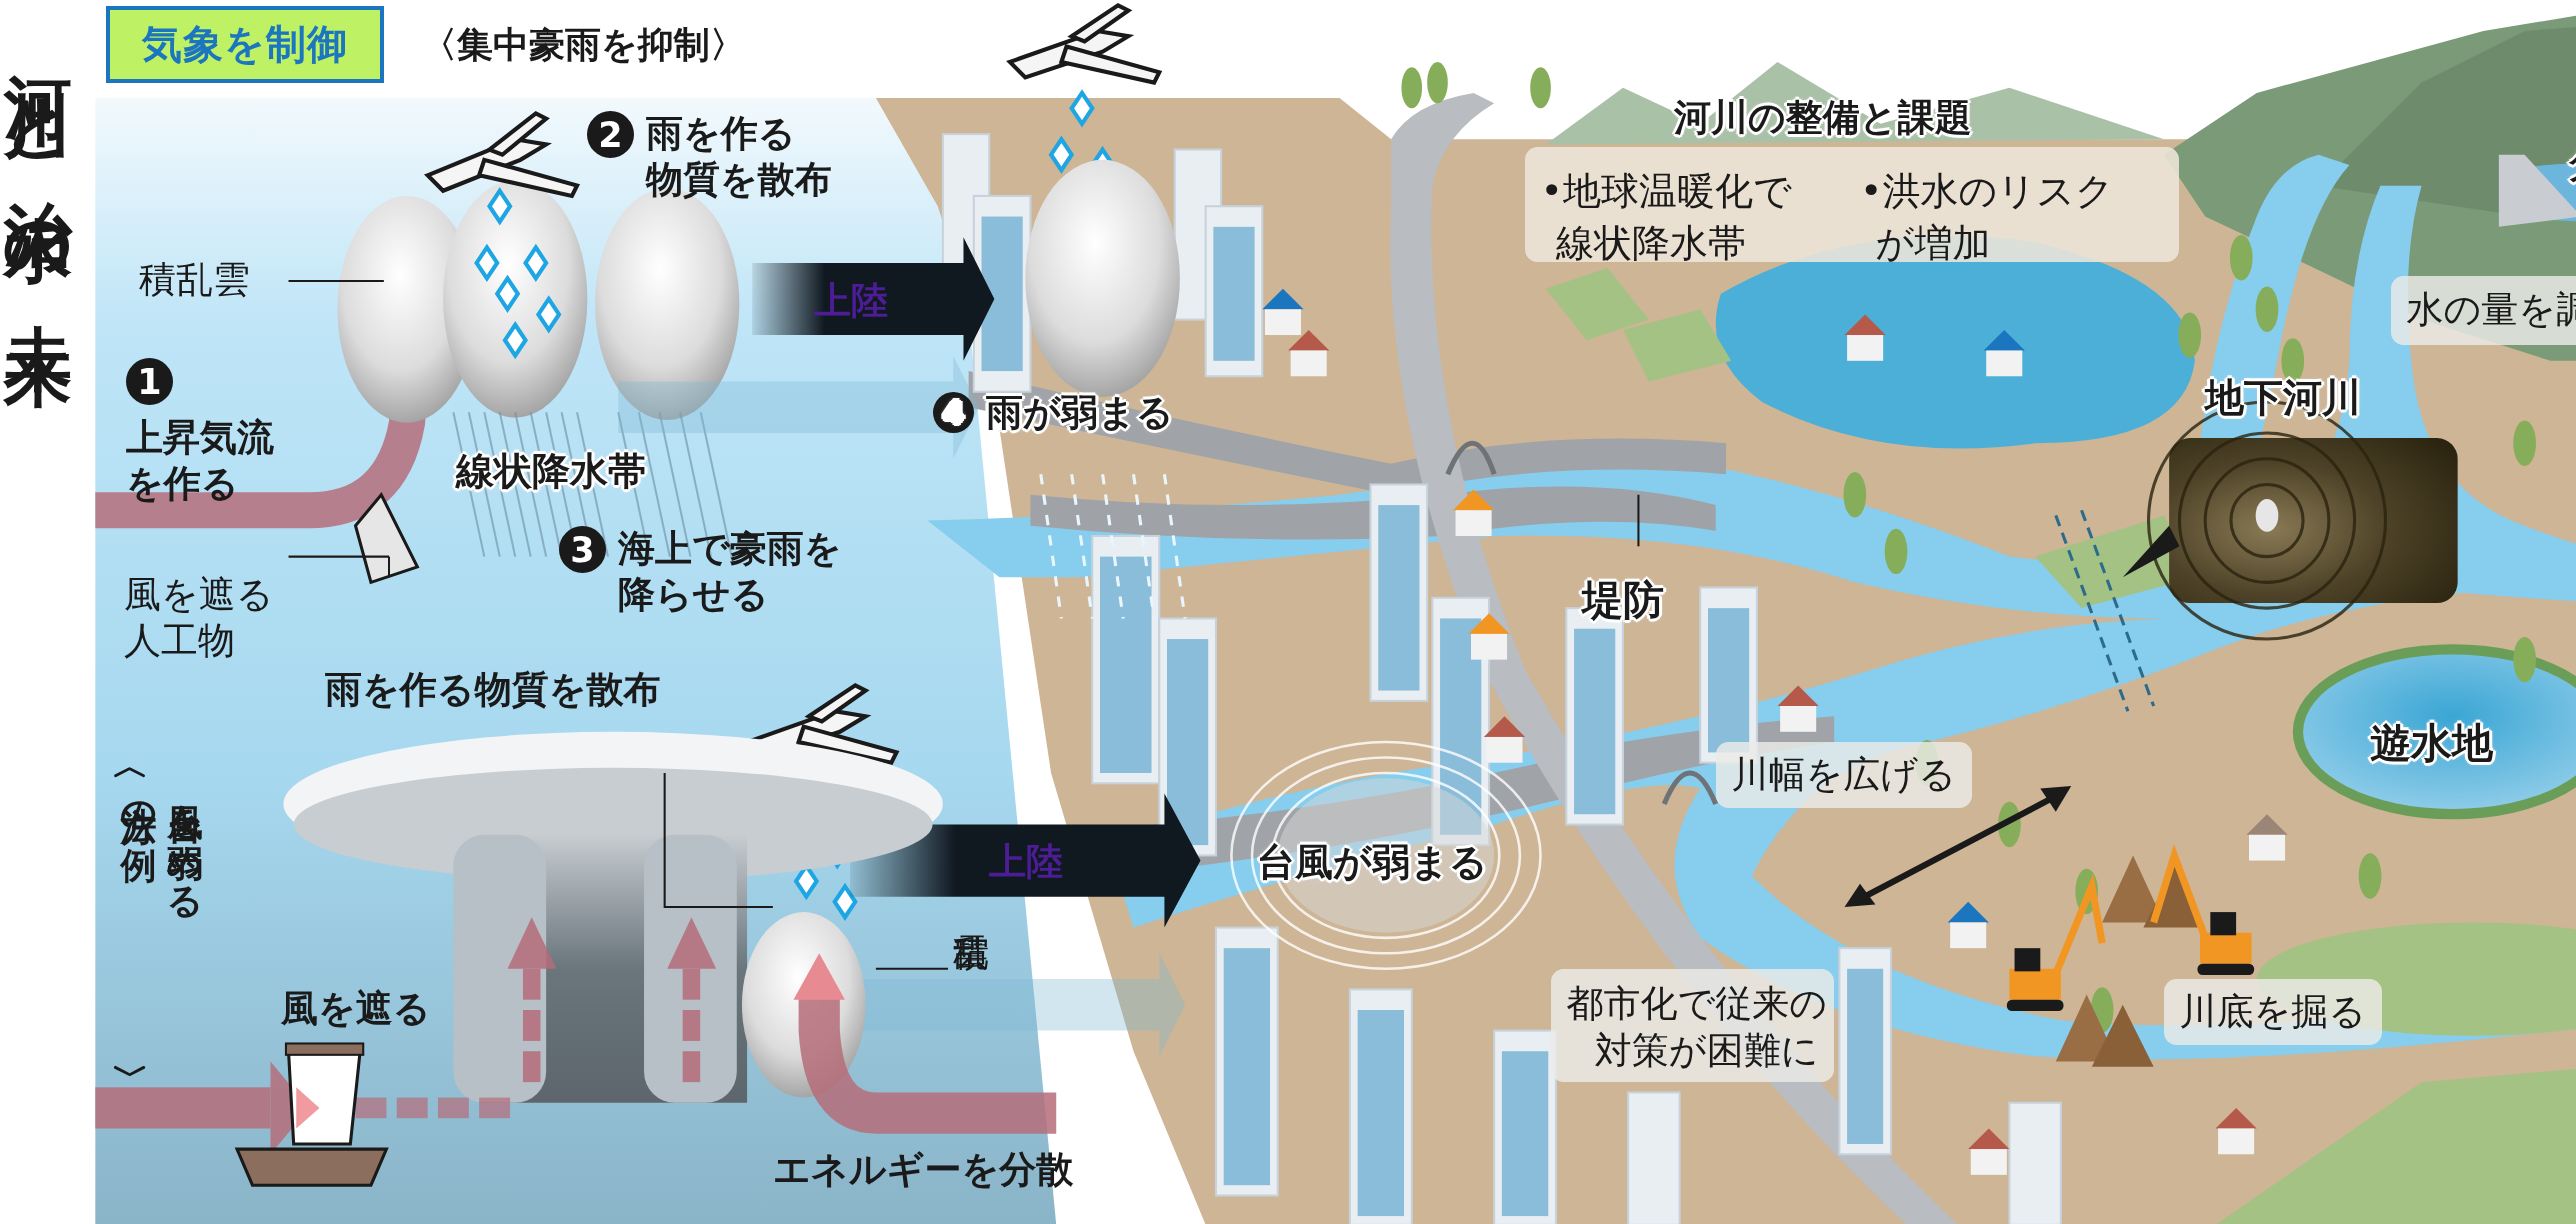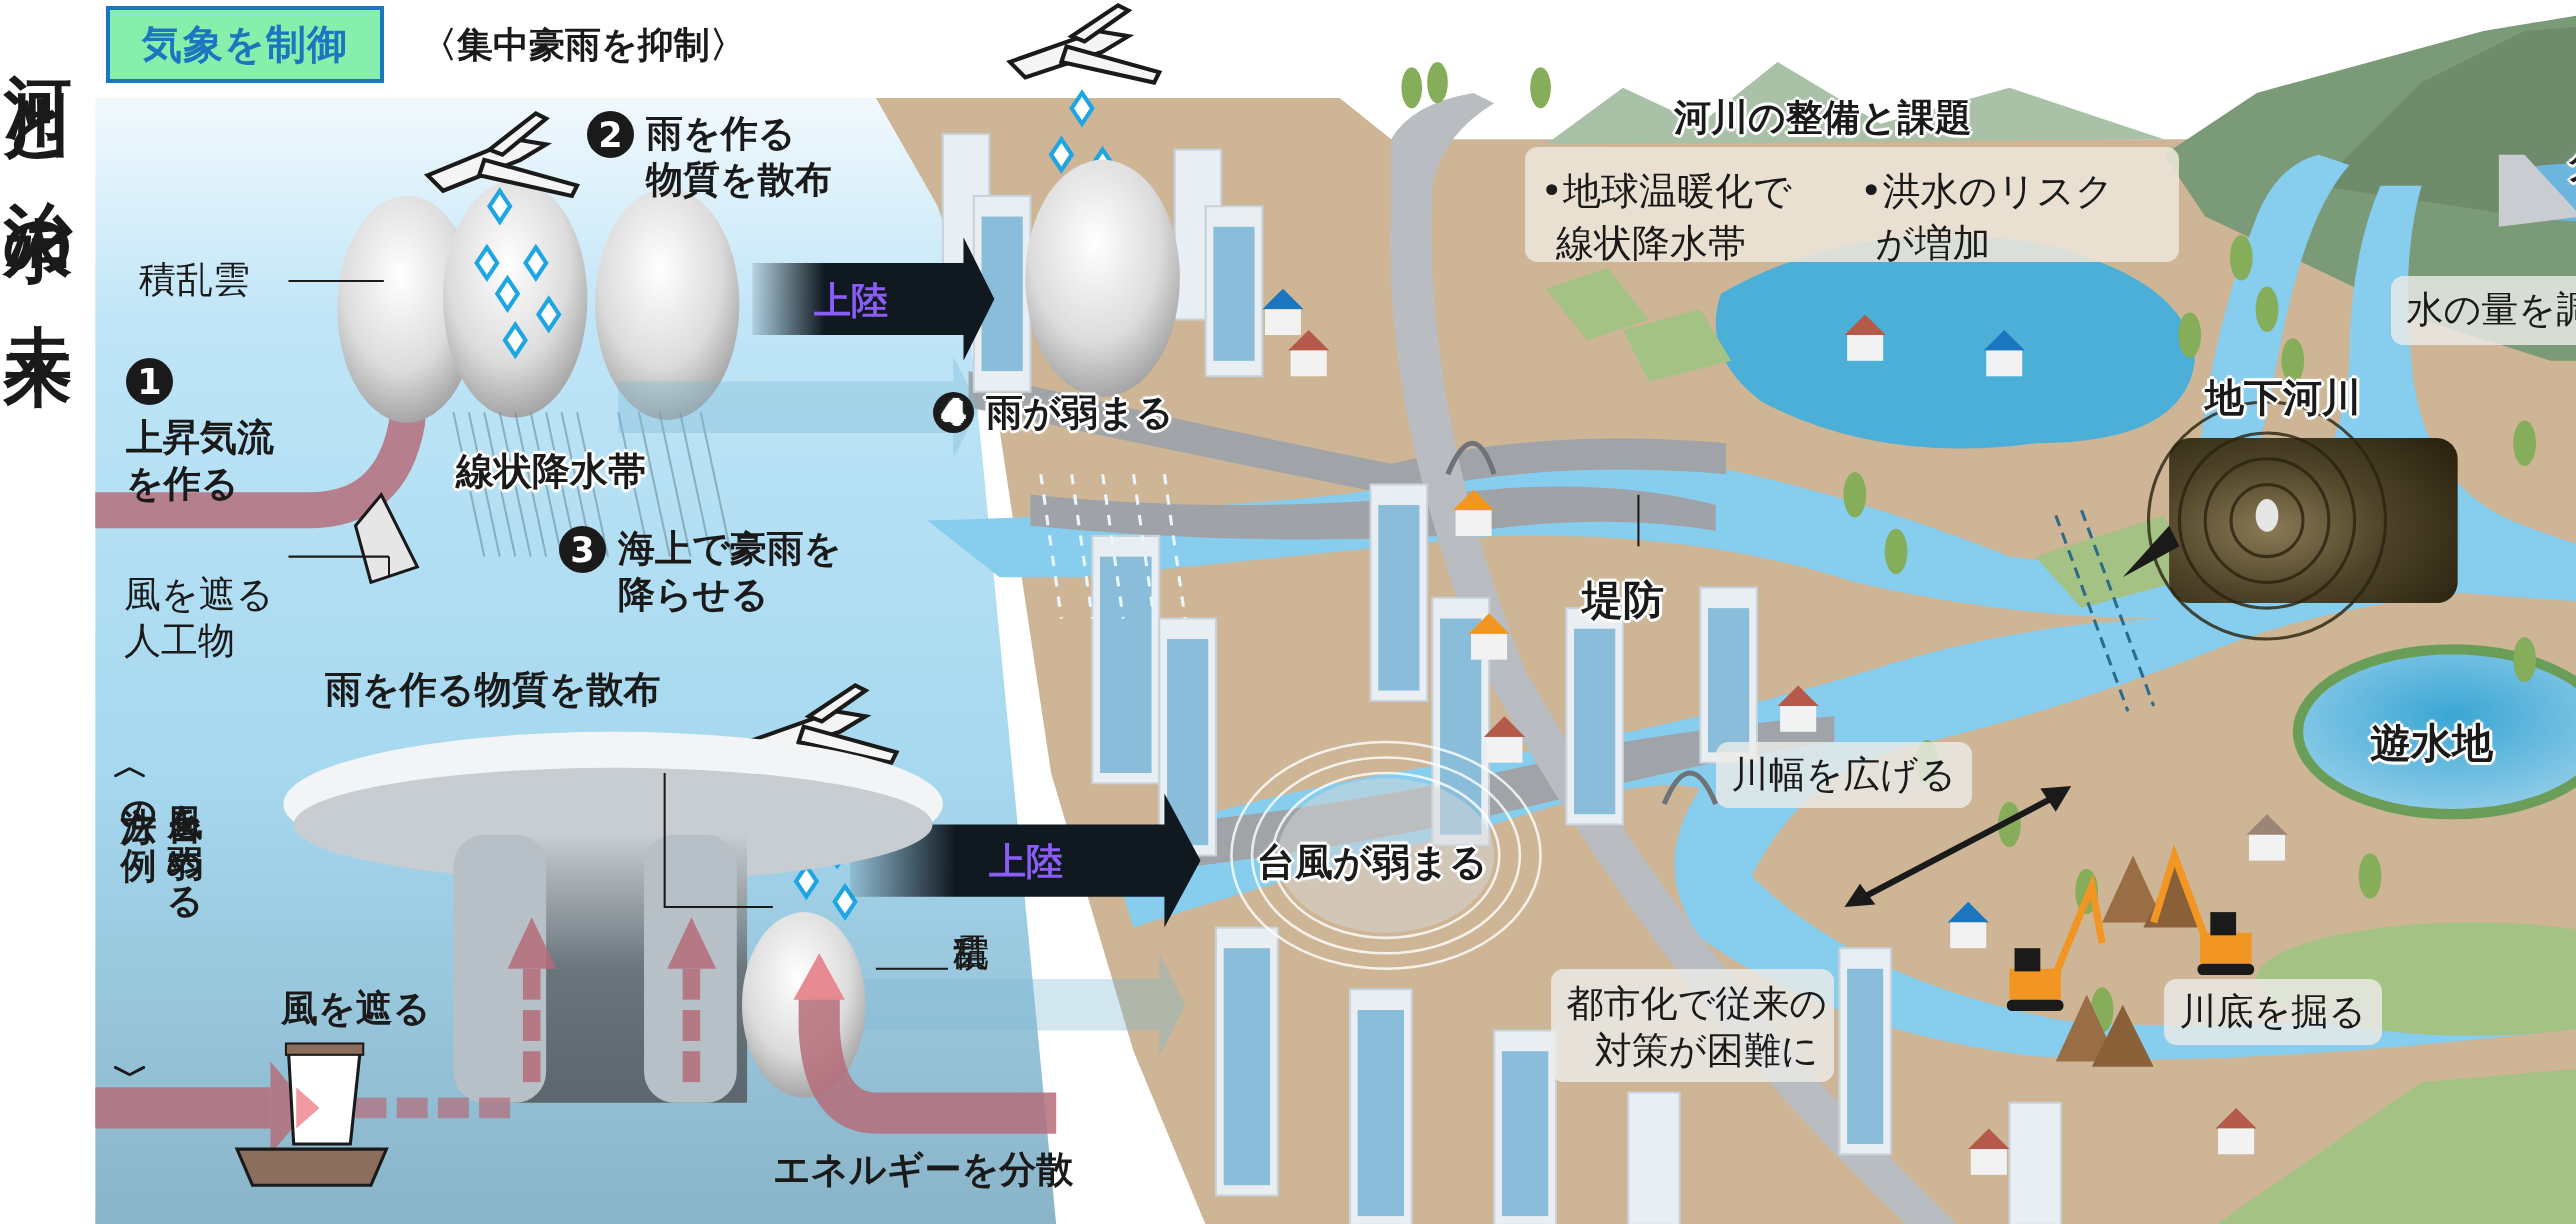--- a/index.html
+++ b/index.html
@@ -5,30 +5,30 @@
   * { box-sizing: border-box; margin: 0; padding: 0; }
   html, body { width: 2723px; height: 1225px; background: #ffffff; overflow: hidden; }
   body { position: relative; font-family: "DejaVu Sans", "Liberation Sans", sans-serif; color: #1a1a1a; }
   .abs { position: absolute; }
   svg.scene { position: absolute; left: 0; top: 0; width: 2723px; height: 1225px; }
 
   
   .main-title { left: 10.3px; top: 20.6px; width: 77px; font-size: 68px; font-weight: bold; line-height: 98px; text-align: center; writing-mode: vertical-rl; letter-spacing: 15.5px; }
 
   
-  .weather-box { left: 106px; top: 6.2px; width: 278px; height: 77px; border: 4.6px solid #1b76bf; background: #86efac; color: #1b76bf; font-size: 40px; font-weight: bold; display: flex; align-items: center; justify-content: center; letter-spacing: 1px; }
+  .weather-box { left: 106px; top: 6.2px; width: 278px; height: 77px; border: 4.6px solid #1b76bf; background: #bef264; color: #1b76bf; font-size: 40px; font-weight: bold; display: flex; align-items: center; justify-content: center; letter-spacing: 1px; }
   .weather-sub { left: 397px; top: 20.6px; font-size: 36px; font-weight: bold; margin-left: 24px; }
 
   .label { font-weight: bold; white-space: nowrap; }
   .halo { text-shadow: 0 0 3.1px #fff, 0 0 5.2px #fff, 1.5px 1.5px 0 #fff, -1.5px -1.5px 0 #fff, 1.5px -1.5px 0 #fff, -1.5px 1.5px 0 #fff, 3.1px 0 0 #fff, -3.1px 0 0 #fff, 0 3.1px 0 #fff, 0 -3.1px 0 #fff; }
   .thin { font-weight: normal; }
   .num { display: inline-flex; width: 47px; height: 47px; border-radius: 50%; background: #1a1a1a; color: #fff; font-size: 35px; font-weight: bold; align-items: center; justify-content: center; vertical-align: top; margin-right: 9.3px; }
   .num.s { width: 41px; height: 41px; font-size: 30px; }
 
-  .landfall { color: #8b5cf6; font-size: 37px; font-weight: bold; }
+  .landfall { color: #4c1d95; font-size: 37px; font-weight: bold; }
 
   .panel { background: rgba(238,230,218,0.88); border-radius: 12.4px; }
   .panel-blue { background: rgba(236,236,232,0.82); border-radius: 12.4px; }
   .vtext { writing-mode: vertical-rl; }
 </style>
 </head>
 <body>
 
 <svg class="scene" viewBox="0 0 5285 2377">
   <defs>

